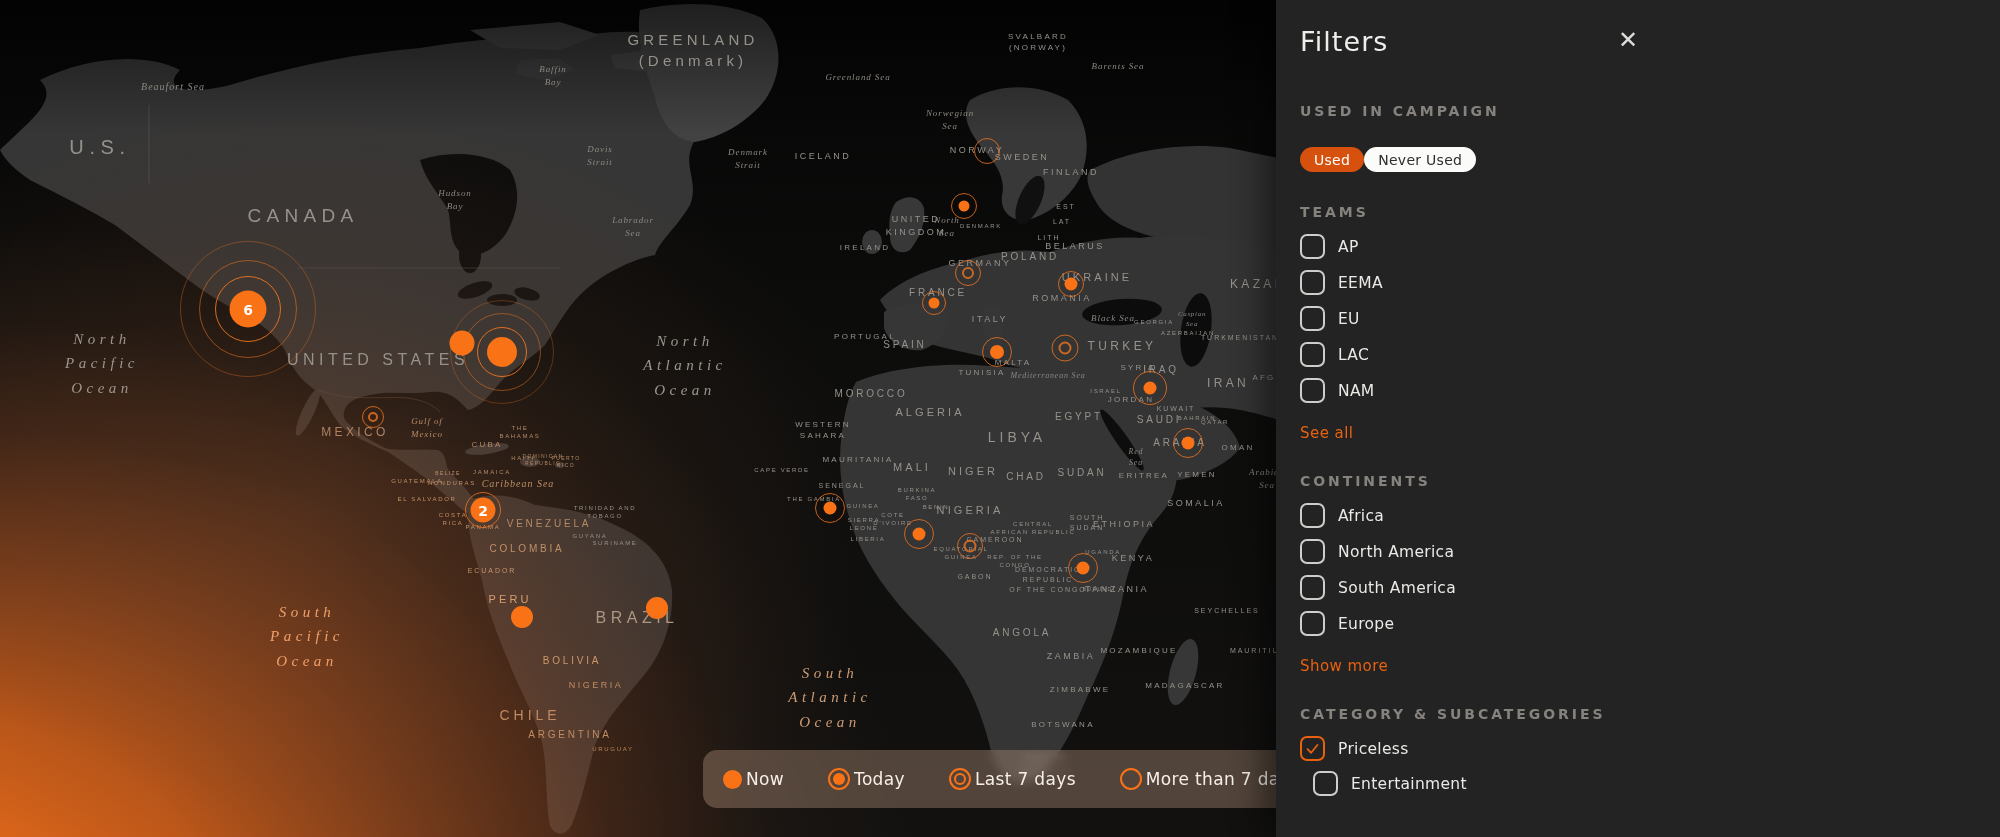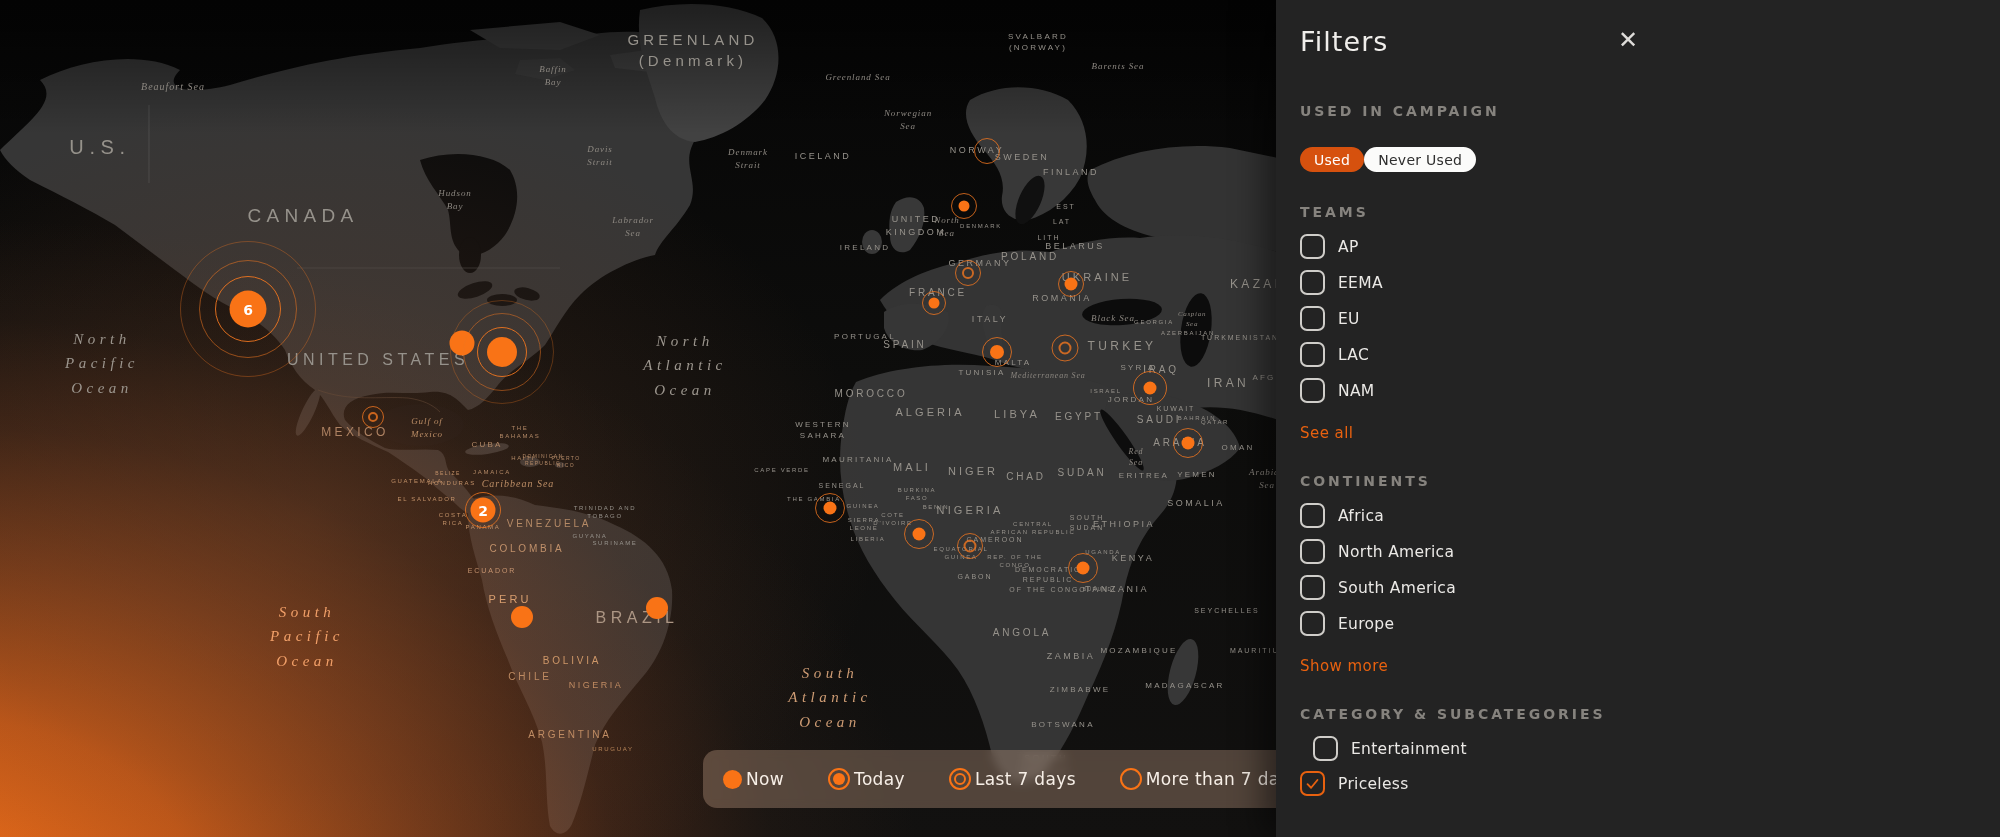--- a/index.html
+++ b/index.html
@@ -154,21 +154,21 @@
       <div class="map-label sea" style="left: 173px; top: 87px; font-size: 10px;">Beaufort Sea</div>
       <div class="map-label sea" style="left: 553px; top: 76px; font-size: 9px;">Baffin
 Bay</div>
       <div class="map-label sea" style="left: 600px; top: 156px; font-size: 9px;">Davis
 Strait</div>
       <div class="map-label sea" style="left: 455px; top: 200px; font-size: 9px;">Hudson
 Bay</div>
       <div class="map-label sea" style="left: 633px; top: 227px; font-size: 9px;">Labrador
 Sea</div>
       <div class="map-label sea" style="left: 858px; top: 77px; font-size: 9px;">Greenland Sea</div>
-      <div class="map-label sea" style="left: 908px; top: 120px; font-size: 9px;">Norwegian
+      <div class="map-label sea" style="left: 950px; top: 120px; font-size: 9px;">Norwegian
 Sea</div>
       <div class="map-label sea" style="left: 1118px; top: 66px; font-size: 9px;">Barents Sea</div>
       <div class="map-label sea" style="left: 748px; top: 159px; font-size: 9px;">Denmark
 Strait</div>
       <div class="map-label sea" style="left: 947px; top: 227px; font-size: 9px;">North
 Sea</div>
       <div class="map-label sea" style="left: 427px; top: 428px; font-size: 9px; color: rgb(186, 140, 101);">Gulf of
 Mexico</div>
       <div class="map-label sea" style="left: 518px; top: 484px; font-size: 10px; color: rgb(189, 142, 102);">Caribbean Sea</div>
       <div class="map-label sea" style="left: 1048px; top: 376px; font-size: 8px;">Mediterranean Sea</div>
@@ -223,21 +223,21 @@
       <div class="map-label country" style="left: 1238px; top: 448px; font-size: 8px;">OMAN</div>
       <div class="map-label country" style="left: 1197px; top: 475px; font-size: 8px;">YEMEN</div>
       <div class="map-label country" style="left: 1144px; top: 476px; font-size: 8px;">ERITREA</div>
       <div class="map-label country" style="left: 1258px; top: 284px; font-size: 12px;">KAZAK</div>
       <div class="map-label country" style="left: 1154px; top: 322px; font-size: 6px;">GEORGIA</div>
       <div class="map-label country" style="left: 1188px; top: 333px; font-size: 6px;">AZERBAIJAN</div>
       <div class="map-label country" style="left: 1240px; top: 338px; font-size: 7px;">TURKMENISTAN</div>
       <div class="map-label country" style="left: 1268px; top: 378px; font-size: 8px;">AFGH</div>
       <div class="map-label country" style="left: 871px; top: 394px; font-size: 10px;">MOROCCO</div>
       <div class="map-label country" style="left: 930px; top: 413px; font-size: 11px;">ALGERIA</div>
-      <div class="map-label country" style="left: 1017px; top: 415px; font-size: 11px;">LIBYA</div>
+      <div class="map-label country" style="left: 1017px; top: 438px; font-size: 14px;">LIBYA</div>
       <div class="map-label country" style="left: 1079px; top: 417px; font-size: 10px;">EGYPT</div>
       <div class="map-label country" style="left: 823px; top: 430px; font-size: 8px;">WESTERN
 SAHARA</div>
       <div class="map-label country" style="left: 858px; top: 460px; font-size: 8px;">MAURITANIA</div>
       <div class="map-label country" style="left: 912px; top: 468px; font-size: 11px;">MALI</div>
       <div class="map-label country" style="left: 973px; top: 472px; font-size: 11px;">NIGER</div>
       <div class="map-label country" style="left: 1026px; top: 477px; font-size: 10px;">CHAD</div>
       <div class="map-label country" style="left: 1082px; top: 473px; font-size: 10px;">SUDAN</div>
       <div class="map-label country" style="left: 842px; top: 486px; font-size: 7px;">SENEGAL</div>
       <div class="map-label country" style="left: 814px; top: 499px; font-size: 6px;">THE GAMBIA</div>
@@ -301,21 +301,21 @@
 TOBAGO</div>
       <div class="map-label country" style="left: 549px; top: 524px; font-size: 10px; color: rgb(181, 138, 102);">VENEZUELA</div>
       <div class="map-label country" style="left: 527px; top: 549px; font-size: 10px; color: rgb(192, 144, 106);">COLOMBIA</div>
       <div class="map-label country" style="left: 492px; top: 571px; font-size: 7px; color: rgb(199, 148, 112);">ECUADOR</div>
       <div class="map-label country" style="left: 590px; top: 536px; font-size: 6px;">GUYANA</div>
       <div class="map-label country" style="left: 615px; top: 543px; font-size: 6px;">SURINAME</div>
       <div class="map-label country" style="left: 510px; top: 600px; font-size: 11px; color: rgb(216, 158, 111);">PERU</div>
       <div class="map-label country" style="left: 572px; top: 661px; font-size: 10px; color: rgb(206, 151, 104);">BOLIVIA</div>
       <div class="map-label country" style="left: 637px; top: 618px; font-size: 16px; color: rgb(172, 150, 132);">BRAZIL</div>
       <div class="map-label country" style="left: 596px; top: 685px; font-size: 9px; color: rgb(192, 139, 98);">NIGERIA</div>
-      <div class="map-label country" style="left: 530px; top: 677px; font-size: 10px; color: rgb(190, 138, 97);">CHILE</div>
+      <div class="map-label country" style="left: 530px; top: 716px; font-size: 14px; color: rgb(190, 138, 97);">CHILE</div>
       <div class="map-label country" style="left: 570px; top: 735px; font-size: 10px; color: rgb(192, 140, 99);">ARGENTINA</div>
       <div class="map-label country" style="left: 613px; top: 749px; font-size: 6px; color: rgb(185, 134, 89);">URUGUAY</div>
     </div>
   <div>
       <div class="marker" style="left: 248px; top: 309px;">
         <span class="ring" style="height: 66px; width: 66px; opacity: 0.9;"></span>
         <span class="ring" style="height: 98px; width: 98px; opacity: 0.55;"></span>
         <span class="ring" style="height: 136px; width: 136px; opacity: 0.35;"></span>
         <span class="core" style="height: 37px; width: 37px;">6</span>
       </div>
@@ -468,26 +468,26 @@
       </div>
       <div class="check-row">
         <span class="checkbox"></span>
         <span class="check-label">Europe</span>
       </div>
     </div>
   <span class="link">Show more</span>
 
   <div class="section-header mb14">CATEGORY &amp; SUBCATEGORIES</div>
   <div class="cat">
-      <div class="check-row indent">
-        <span class="checkbox"></span>
-        <span class="check-label">Entertainment</span>
-      </div>
       <div class="check-row">
         <span class="checkbox checked">
           <svg viewBox="0 0 24 24">
             <path d="M5 13l5 5 9-11" fill="none" stroke="#E8610F" stroke-width="2.6" stroke-linecap="round" stroke-linejoin="round"></path>
           </svg>
         </span>
         <span class="check-label">Priceless</span>
       </div>
+      <div class="check-row indent">
+        <span class="checkbox"></span>
+        <span class="check-label">Entertainment</span>
+      </div>
     </div>
 </div>
 
 </body></html>

